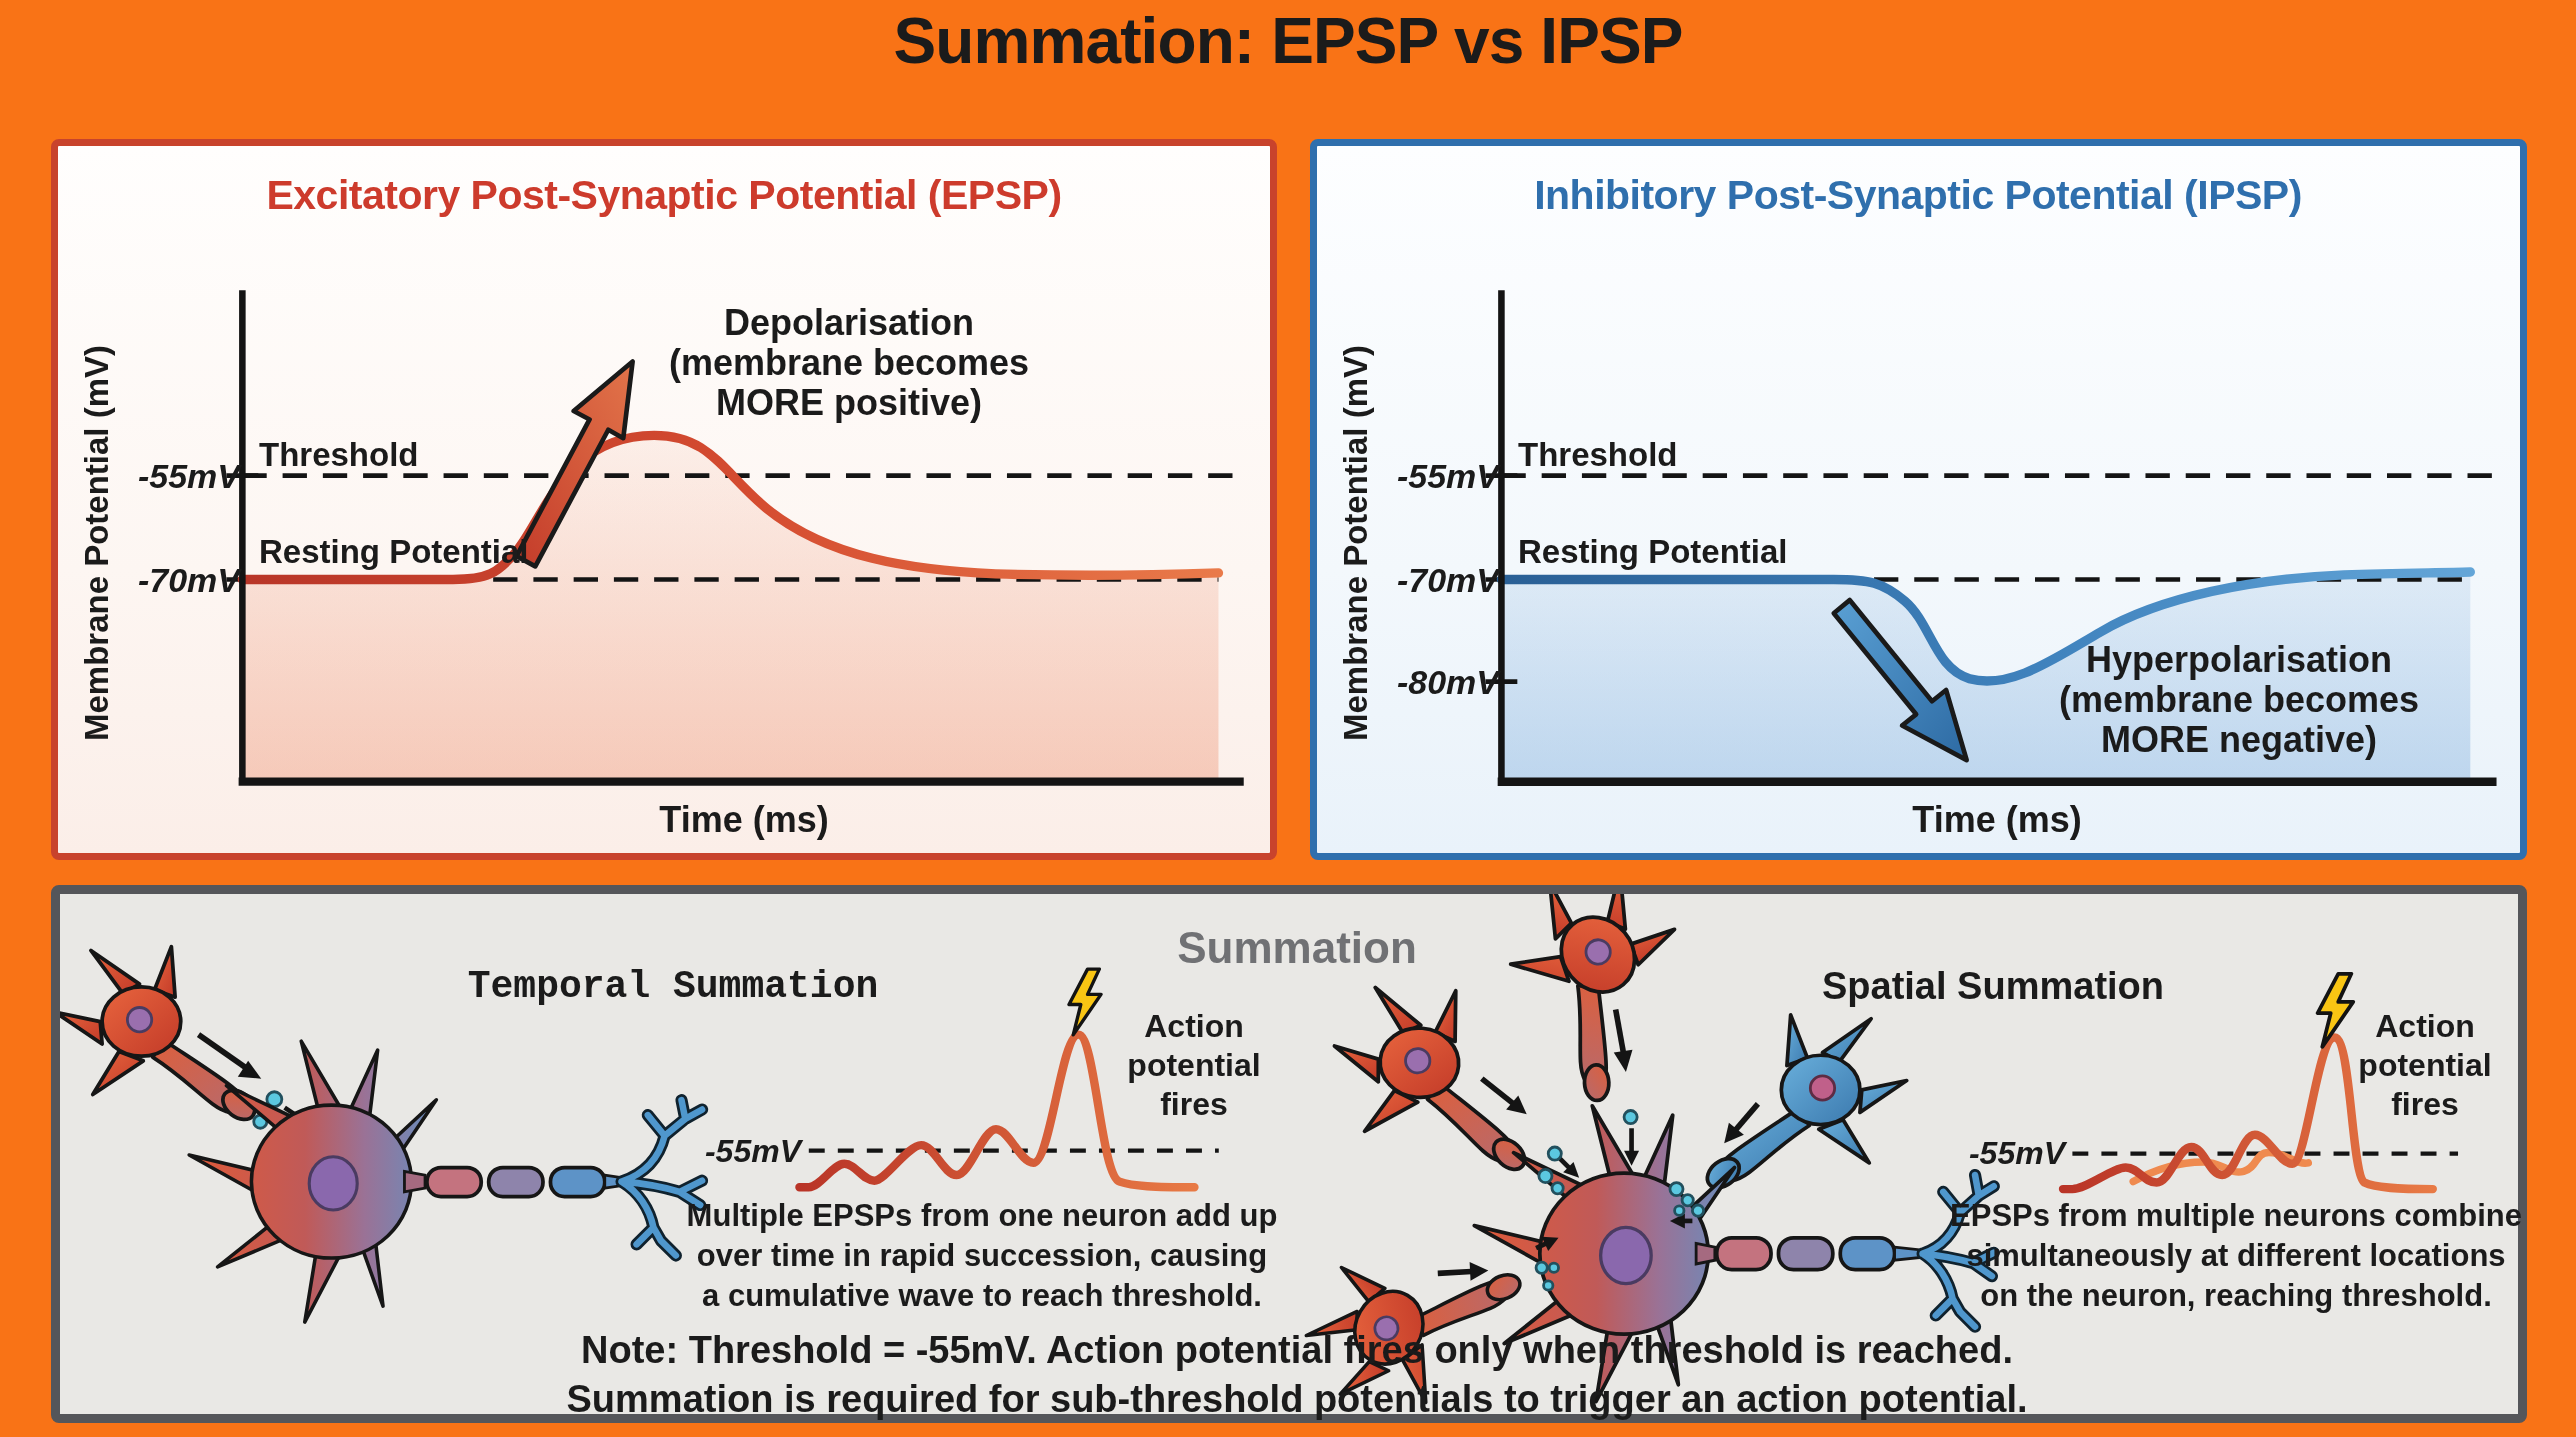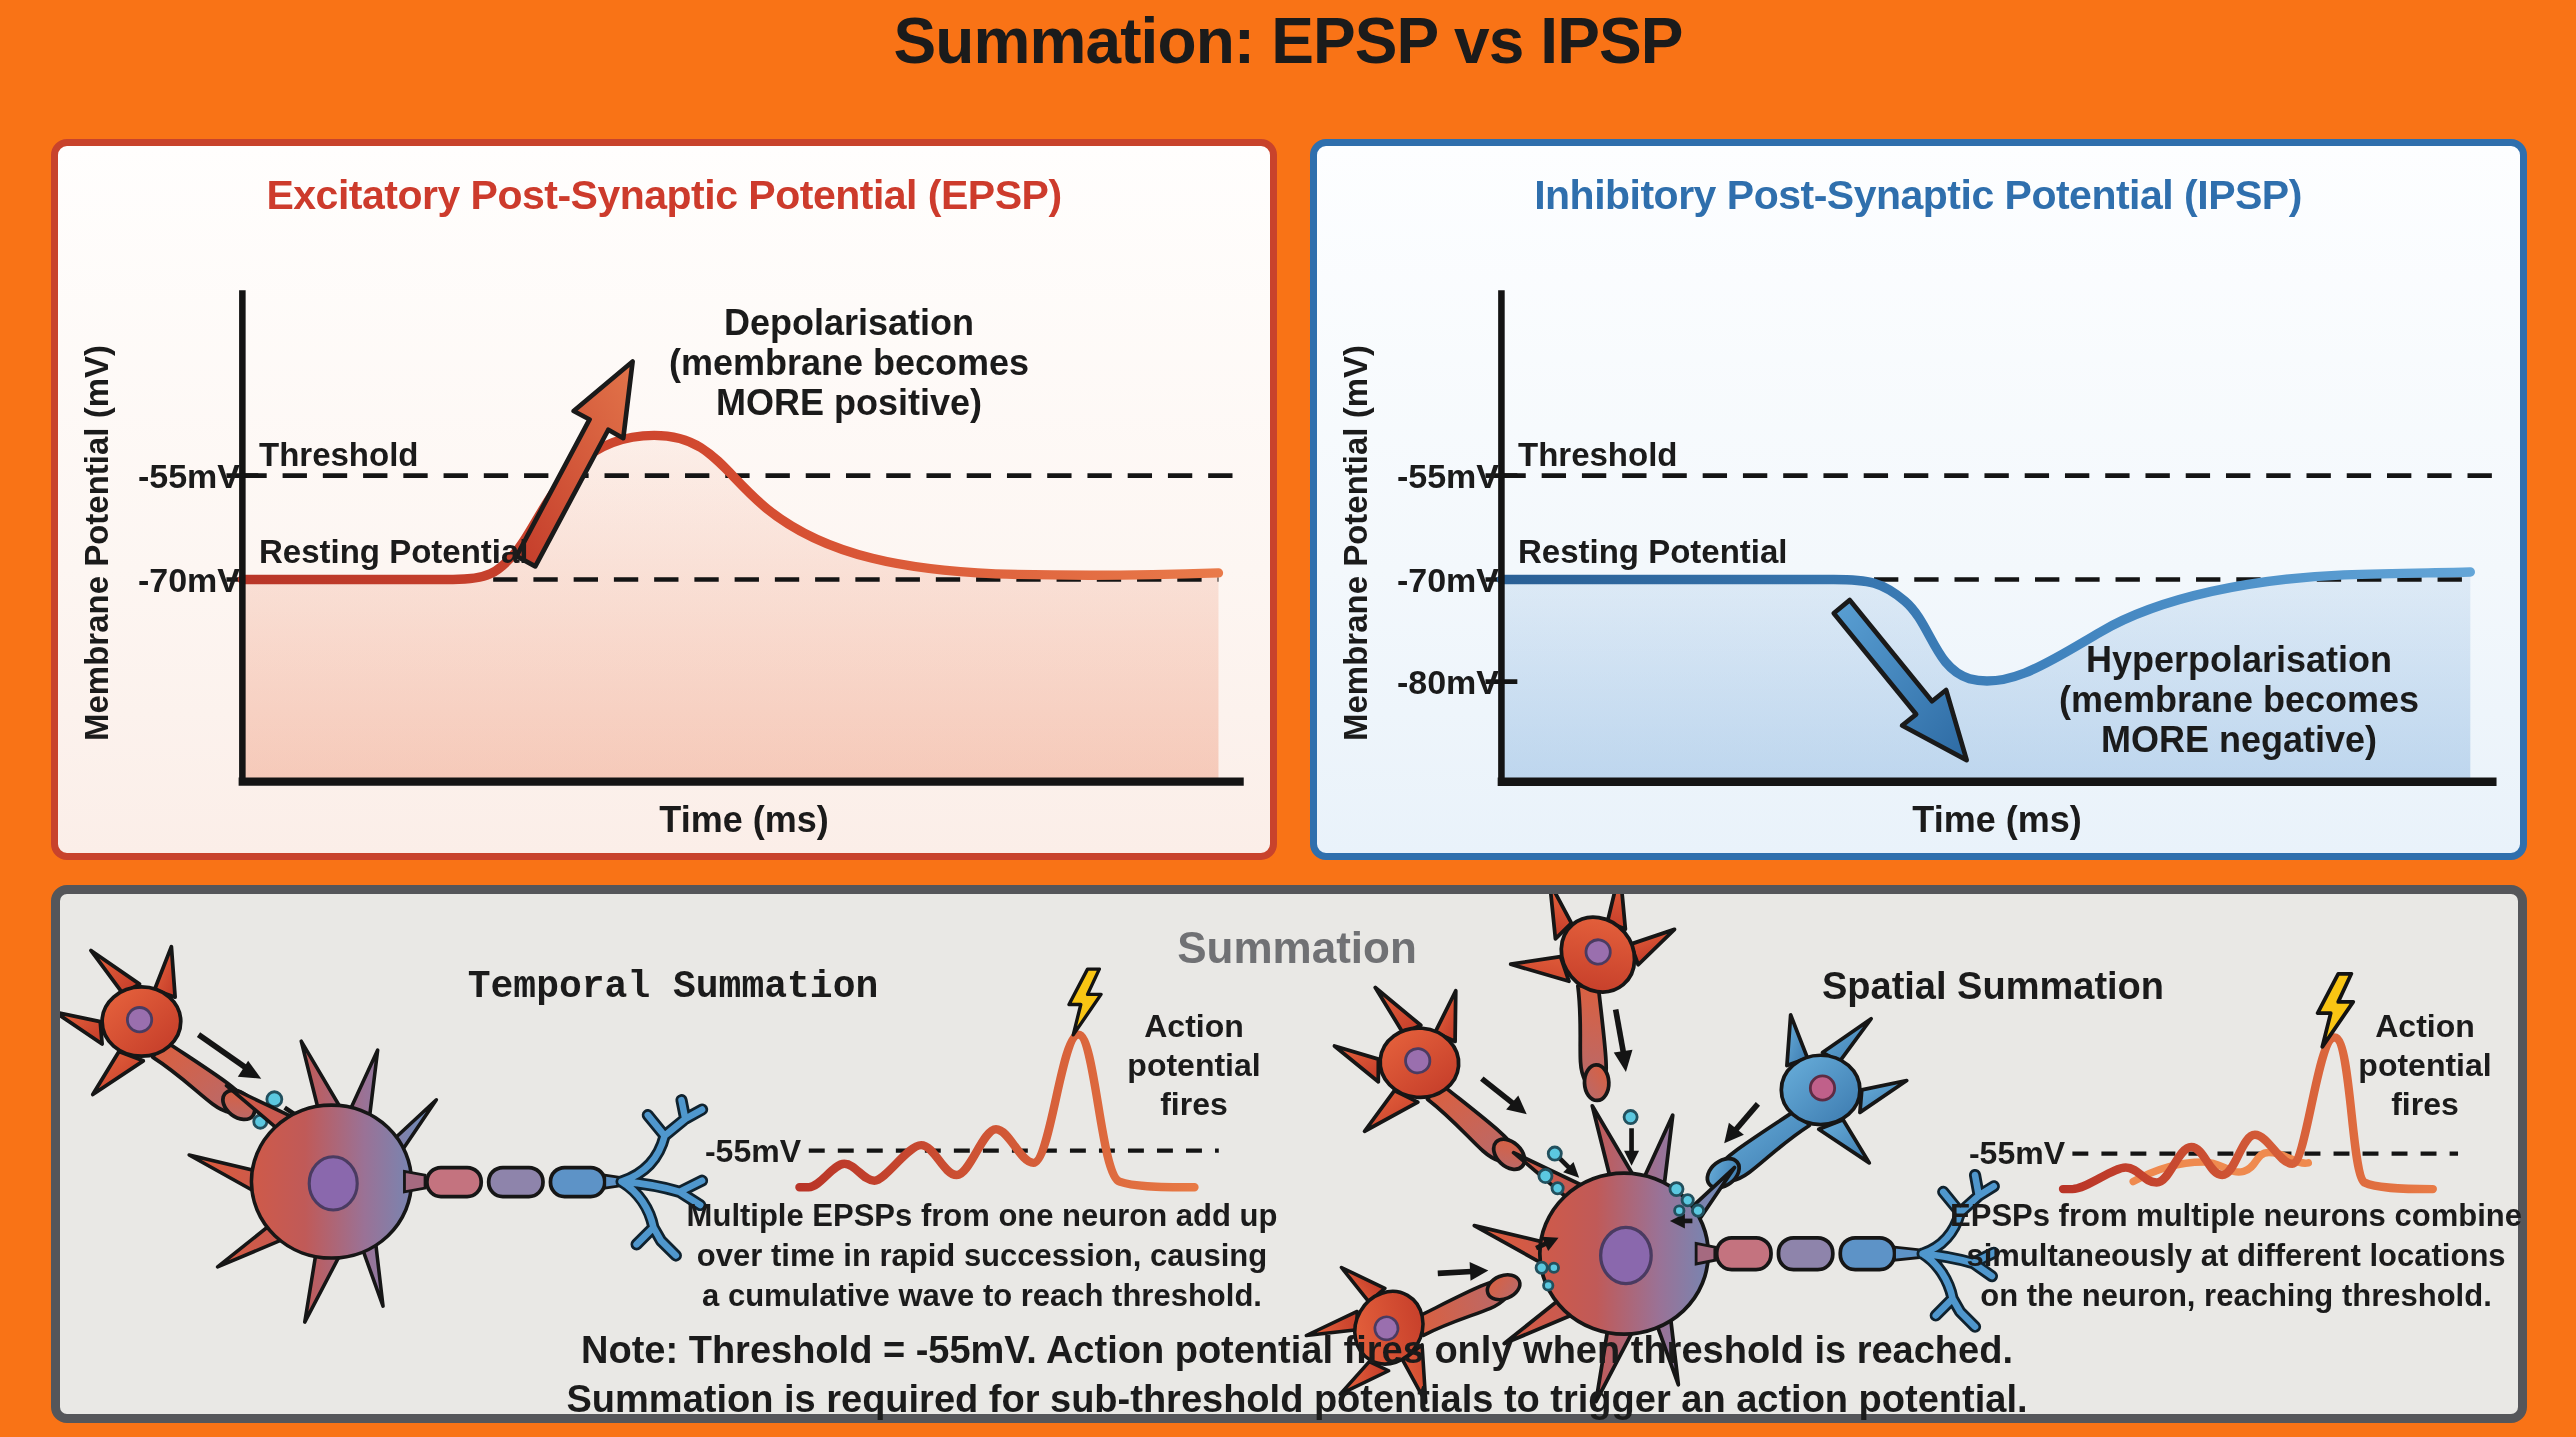--- a/index.html
+++ b/index.html
@@ -1,22 +1,22 @@
 <!DOCTYPE html>
 <html style="font-size:15px"><head>
 <meta charset="utf-8">
 <style>
   html,body{margin:0;padding:0;background:#fbfaf8;}
   .stage{position:relative;width:2576px;height:1438px;background:#f97316;overflow:hidden;
          font-family:"Liberation Sans",sans-serif;color:#1b1b1b;}
   .t{position:absolute;font-weight:bold;color:#1b1b1b;white-space:nowrap;line-height:1.05;}
   .ctr{transform:translateX(-50%);text-align:center;}
-  .rgt{text-align:right;}
+  .rgt{text-align:right;font-style:italic;}
   .main-title{top:7.5px;left:1288px;font-size:64px;font-weight:800;letter-spacing:-0.9px;}
-  .panel{position:absolute;border-radius:16px;box-sizing:border-box;}
+  .panel{position:absolute;border-radius:8px;box-sizing:border-box;}
   .panel-epsp{left:51px;top:139px;width:1226px;height:721px;border:7.5px solid #c8432c;
               background:linear-gradient(180deg,#fffefd 0%,#fdf6f2 60%,#fbeee8 100%);}
   .panel-ipsp{left:1310px;top:139px;width:1217px;height:721px;border:7.5px solid #2f6fad;
               background:linear-gradient(180deg,#fdfeff 0%,#f3f8fc 60%,#e9f2fa 100%);}
   .panel-sum{left:51px;top:885px;width:2476px;height:538px;border:9.4px solid #55565a;
              background:#e9e8e5;}
   .ptitle{top:28px;font-size:41px;font-weight:800;letter-spacing:-0.5px;}
   .epsp-c{color:#cd3b2c;} .ipsp-c{color:#2f6fad;}
   .ylab{left:39px;top:397px;font-size:33px;transform:translate(-50%,-50%) rotate(-90deg);}
   .ticklab{left:49px;width:133px;font-size:34px;}

